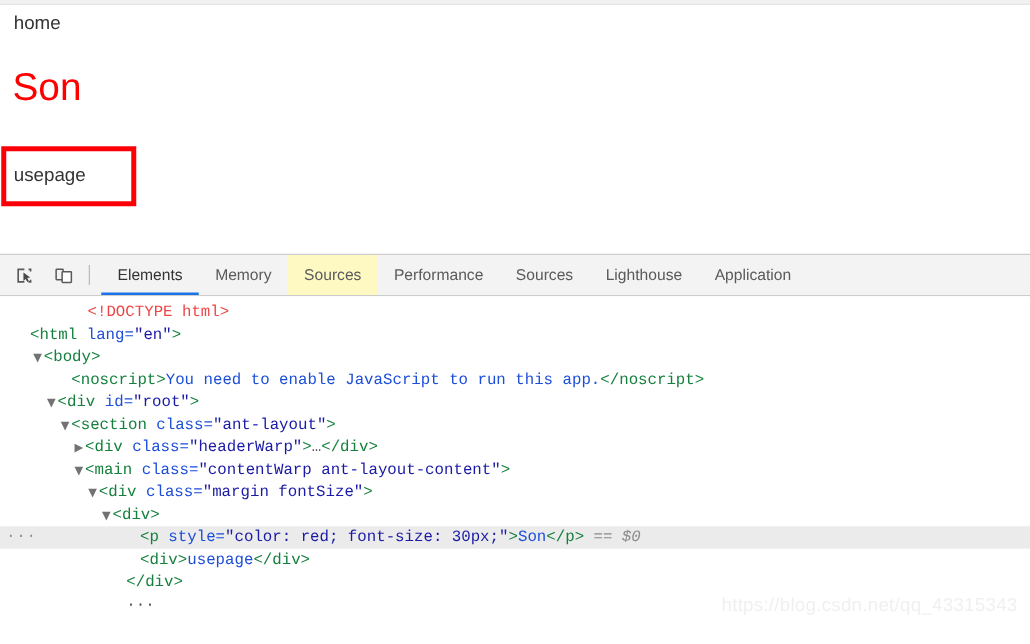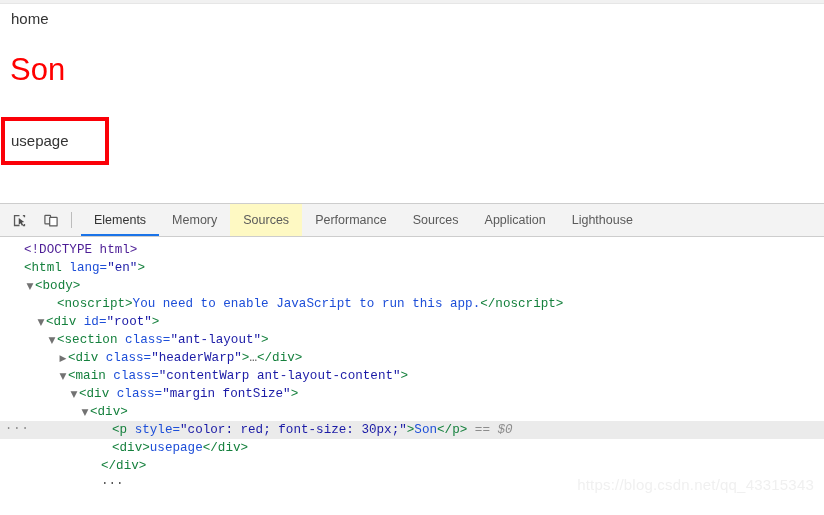--- a/index.html
+++ b/index.html
@@ -182,21 +182,21 @@
     color: #727272;
     font-size: 9px;
     text-align: center;
     font-family: "DejaVu Sans", sans-serif;
   }
   .tw.none { color: transparent; }
   .tag   { color: #15803d; }
   .attrn { color: #1d4ed8; }
   .attrv { color: #1a1aa6; }
   .txt   { color: #1d4ed8; }
-  .doctype { color: #4c1d95; }
+  .doctype { color: #ef4444; margin-left: 46px; }
   .ellip { color: #555555; }
   .dollar {
     color: #8c8c8c;
     font-style: italic;
   }
 
   .watermark {
     position: absolute;
     right: 10px;
     bottom: 22px;
@@ -250,24 +250,24 @@
       <div class="dt-tab hovered">
         <span>Sources</span>
       </div>
       <div class="dt-tab">
         <span>Performance</span>
       </div>
       <div class="dt-tab">
         <span>Sources</span>
       </div>
       <div class="dt-tab">
+        <span>Lighthouse</span>
+      </div>
+      <div class="dt-tab">
         <span>Application</span>
-      </div>
-      <div class="dt-tab">
-        <span>Lighthouse</span>
       </div>
     </div>
   </div>
 
   <div class="dom-tree" id="dom-tree">
       <div class="dom-row"><span style="display: inline-block; width: 0px;"></span><span class="tw none">&nbsp;</span><span class="doctype">&lt;!DOCTYPE html&gt;</span></div>
       <div class="dom-row"><span style="display: inline-block; width: 0px;"></span><span class="tw none">&nbsp;</span><span class="tag">&lt;html</span><span class="attrn"> lang</span><span class="attrn">=</span><span class="attrv">"en"</span><span class="tag">&gt;</span></div>
       <div class="dom-row"><span style="display: inline-block; width: 11px;"></span><span class="tw">▼</span><span class="tag">&lt;body&gt;</span></div>
       <div class="dom-row"><span style="display: inline-block; width: 33px;"></span><span class="tw none">&nbsp;</span><span class="tag">&lt;noscript&gt;</span><span class="txt">You need to enable JavaScript to run this app.</span><span class="tag">&lt;/noscript&gt;</span></div>
       <div class="dom-row"><span style="display: inline-block; width: 22px;"></span><span class="tw">▼</span><span class="tag">&lt;div</span><span class="attrn"> id</span><span class="attrn">=</span><span class="attrv">"root"</span><span class="tag">&gt;</span></div>

